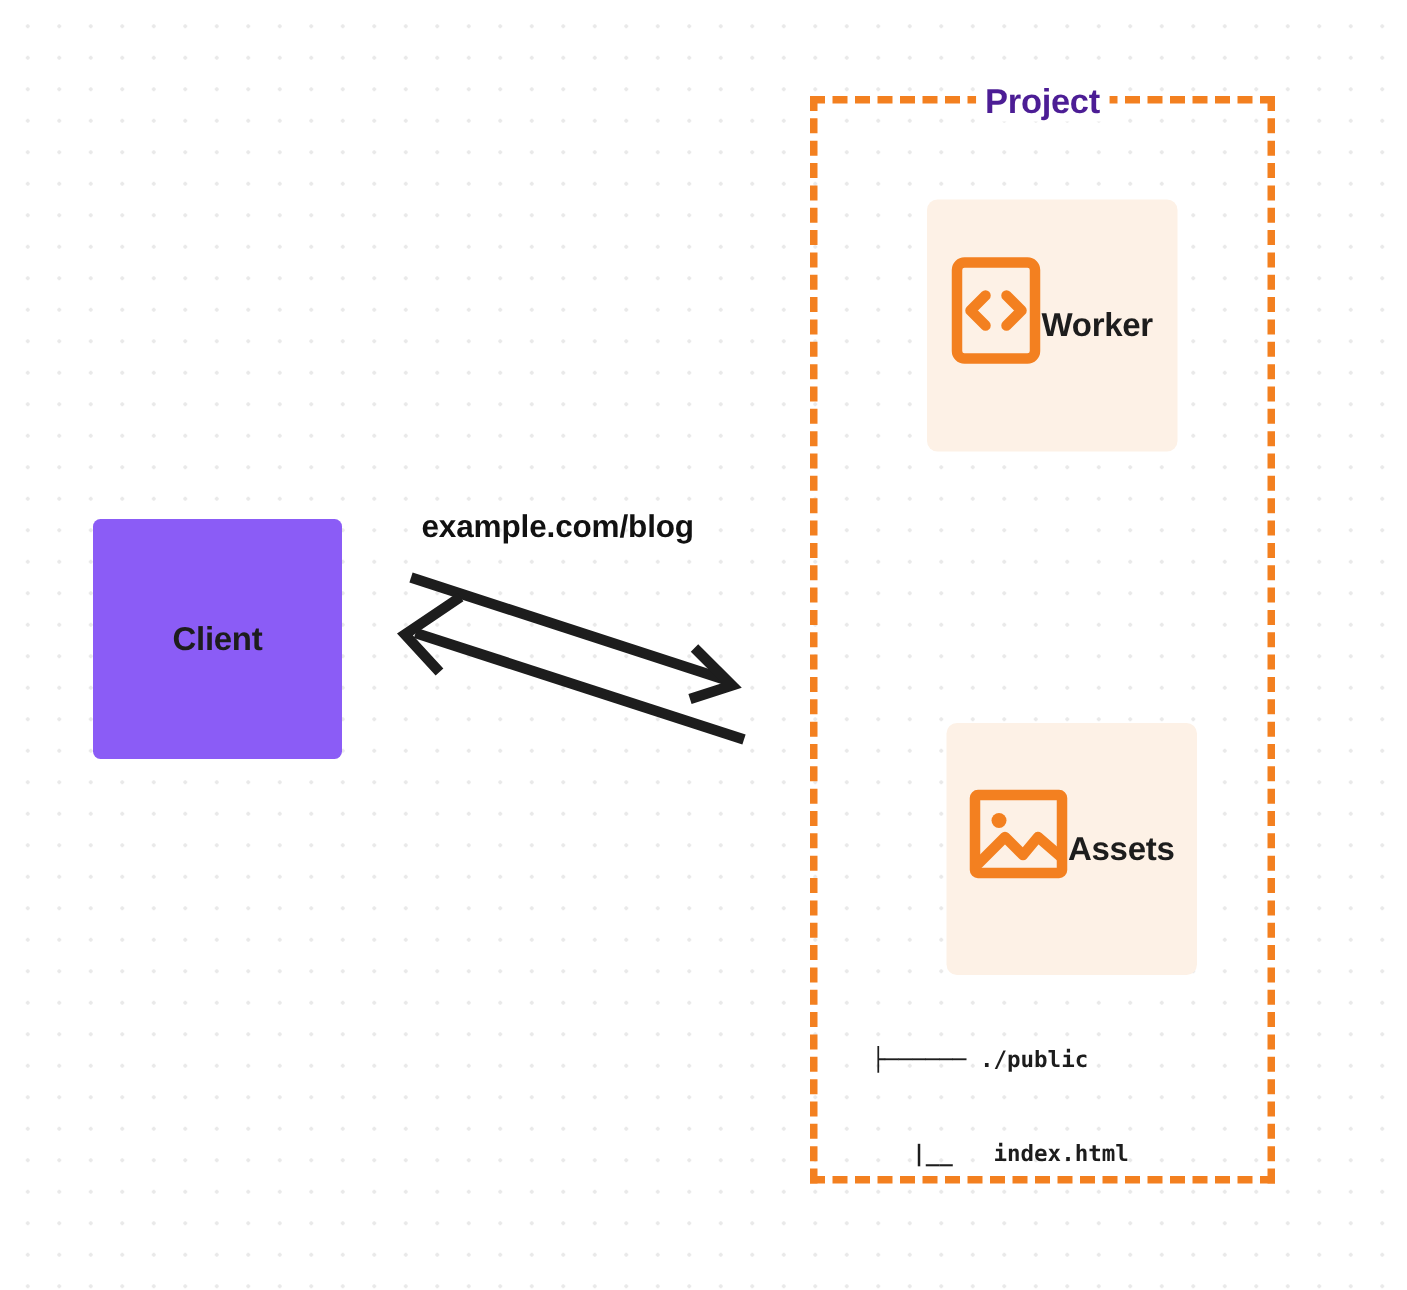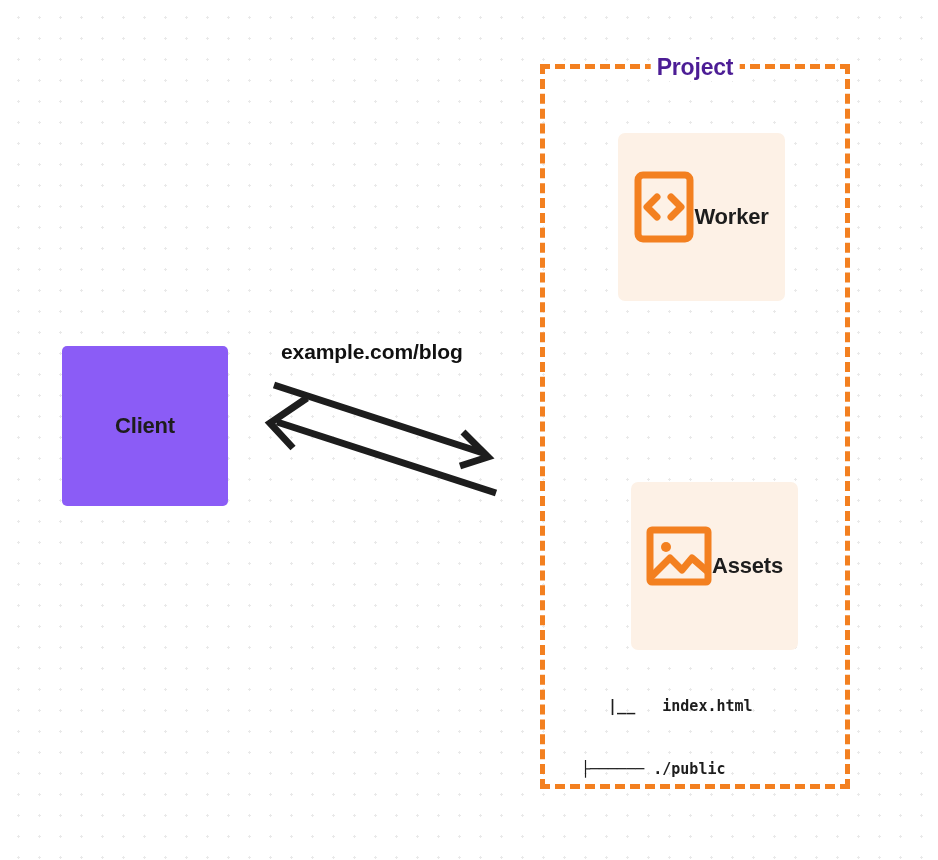--- a/index.html
+++ b/index.html
@@ -167,18 +167,18 @@
       <svg width="66" height="60" viewBox="0 0 66 60">
         <rect x="4" y="4" width="58" height="52" rx="2" ry="2" fill="none" stroke="#f38020" stroke-width="7"></rect>
         <circle cx="20" cy="21" r="5" fill="#f38020"></circle>
         <polyline points="6,50 24,32 36,44 46,32 61,45" fill="none" stroke="#f38020" stroke-width="7" stroke-linecap="round" stroke-linejoin="round"></polyline>
       </svg>
     </span>
     <span class="card-title">Assets</span>
   </div>
 
   <div id="asset-file-tree">
+    <span class="tree-row"><span>├────── </span><span>./public</span></span>
     <span class="tree-row"><span>   |__   </span><span>index.html</span></span>
-    <span class="tree-row"><span>├────── </span><span>./public</span></span>
     
   </div>
 
 </div>
 
 </body></html>

